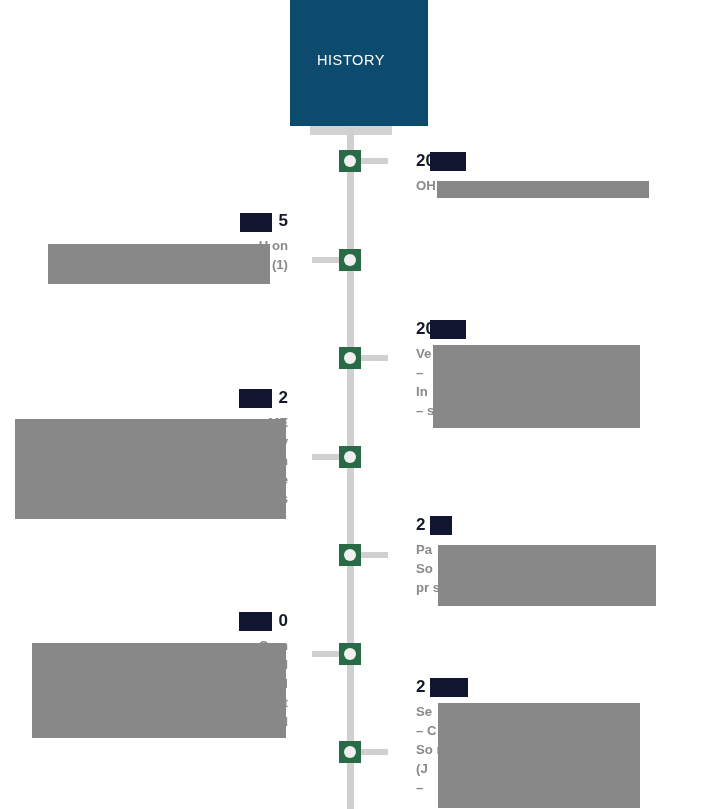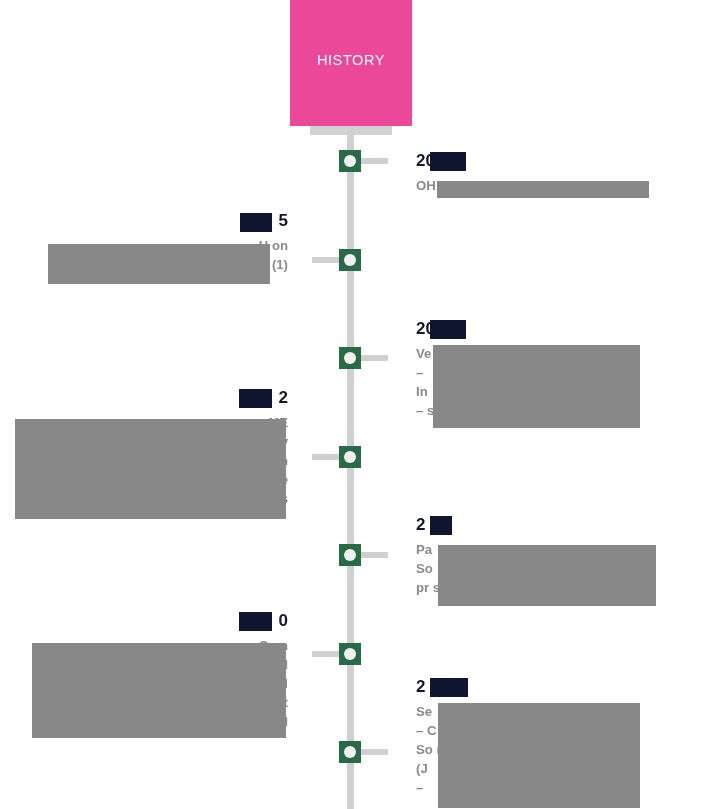--- a/index.html
+++ b/index.html
@@ -15,21 +15,22 @@
     font-family: "Liberation Sans", sans-serif;
   }
 
   
   .header-block {
     position: absolute;
     left: 290px;
     top: 0;
     width: 122px;
     height: 126px;
-    background: #ec4899;
+    background: #0c4a6e;
+    padding-left: 16px;
   }
   .header-title {
     position: absolute;
     left: 0;
     top: 52px;
     width: 122px;
     text-align: center;
     color: #ffffff;
     font-size: 14.5px;
     font-weight: 400;

